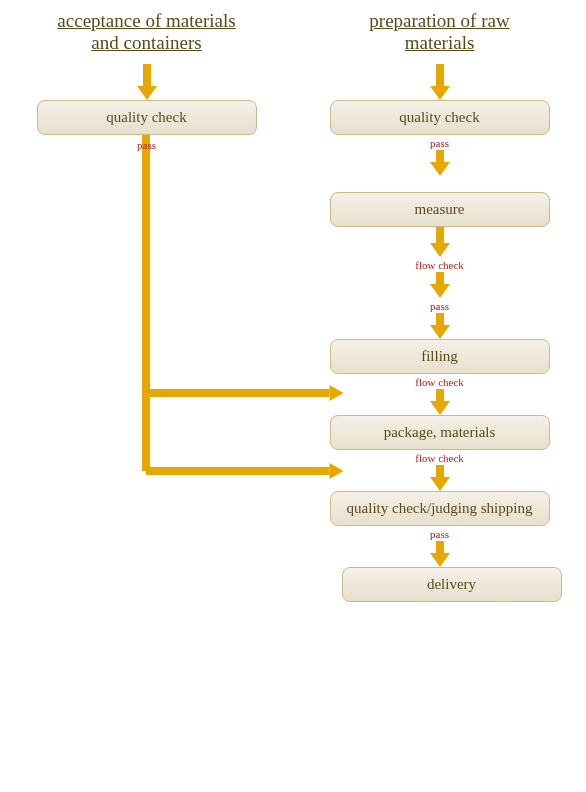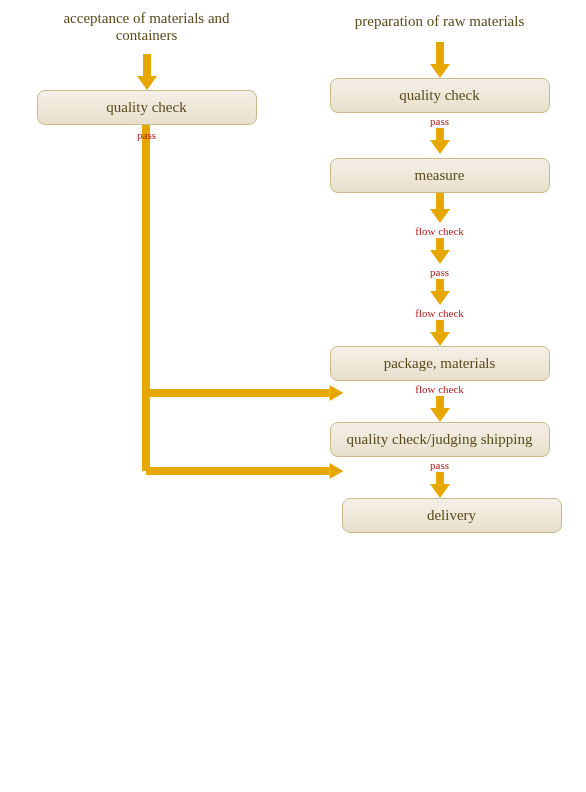--- a/index.html
+++ b/index.html
@@ -78,27 +78,28 @@
     .arrow-label {
       font-size: 11px;
       color: #b91c1c;
       margin-bottom: 1px;
     }
 
     
     .header-cell {
       width: 220px;
       text-align: center;
-      font-size: 15px;
+      font-size: 19px;
       color: #5a4a1a;
       padding: 10px 8px;
       min-height: 42px;
       display: flex;
       align-items: center;
       justify-content: center;
+      text-decoration: underline;
     }
 
     
     .svg-overlay {
       position: absolute;
       top: 0;
       left: 0;
       width: 586px;
       pointer-events: none;
     }
@@ -155,21 +156,21 @@
     <div class="process-box">
       <span>quality check</span>
     </div>
 
     <div style="display:flex; flex-direction:column; align-items:center; margin-top:2px;">
       <span class="arrow-label">pass</span>
       <div class="shaft-seg" style="height:12px;"></div>
       <div class="arrow-head"></div>
     </div>
 
-    <div class="process-box" style="margin-top:4px;text-align:center;">
+    <div class="process-box" style="margin-top:16px;text-align:center;">
       <span>measure</span>
     </div>
 
     <div class="arrow-container" style="height:30px; display:flex; flex-direction:column; align-items:center;">
       <div class="shaft-seg" style="height:16px;"></div>
       <div class="arrow-head"></div>
     </div>
 
 
     <div style="display:flex; flex-direction:column; align-items:center; margin-top:2px;">
@@ -178,20 +179,23 @@
       <div class="arrow-head"></div>
     </div>
 
 
     <div style="display:flex; flex-direction:column; align-items:center; margin-top:2px;">
       <span class="arrow-label">pass</span>
       <div class="shaft-seg" style="height:12px;"></div>
       <div class="arrow-head"></div>
     </div>
 
+    <div class="process-box">
+      <span>filling</span>
+    </div>
 
     <div style="display:flex; flex-direction:column; align-items:center; margin-top:2px;">
       <span class="arrow-label">flow check</span>
       <div class="shaft-seg" style="height:12px;"></div>
       <div class="arrow-head"></div>
     </div>
 
     <div class="process-box">
       <span>package, materials</span>
     </div>

